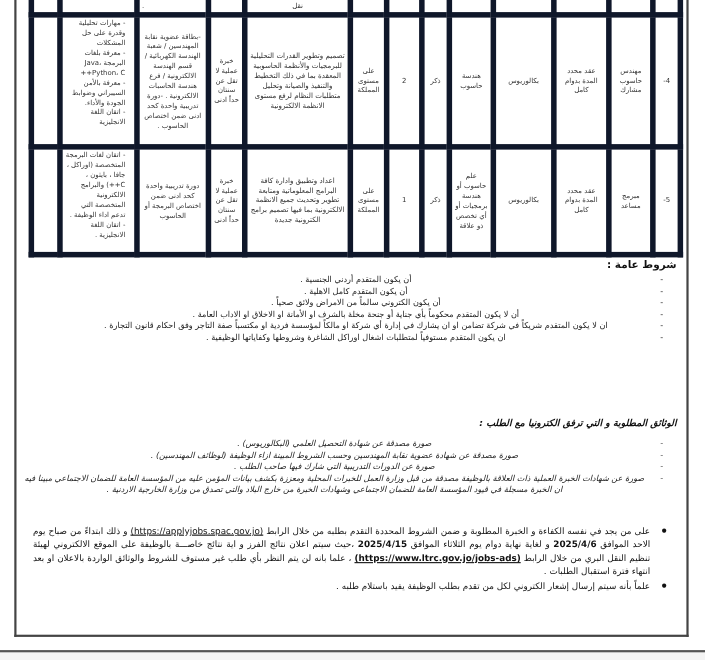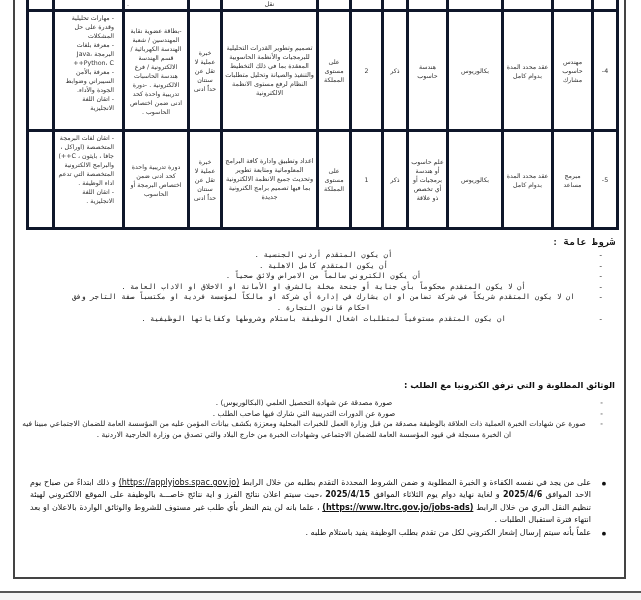--- a/index.html
+++ b/index.html
@@ -1,20 +1,20 @@
 <!DOCTYPE html>
 <html><head>
 <meta charset="utf-8">
 <style>
   html, body { margin:0; padding:0; background:#ffffff; }
   body { width:641px; height:600px; overflow:hidden; position:relative; font-family:"DejaVu Sans", sans-serif; color:#222; }
   .frame { position:absolute; left:13px; top:-4px; width:613px; height:583px; border:2px solid #444; border-top:none; box-sizing:border-box; }
   .frame2 { position:absolute; left:0; top:591px; width:641px; height:12px; border-top:2px solid #555; background:#f4f4f4; }
   table.jobs { position:absolute; left:26px; top:-10px; width:590px; border-collapse:collapse; direction:rtl; table-layout:fixed; }
-  table.jobs td { border:3px solid #0f172a; font-size:6.3px; line-height:9px; text-align:center; vertical-align:middle; padding:1px 2px; color:#333; }
+  table.jobs td { border:5px solid #0f172a; font-size:6.3px; line-height:9px; text-align:center; vertical-align:middle; padding:1px 2px; color:#333; }
   table.jobs tr.stub td { height:14px; }
   table.jobs td.req { text-align:right; vertical-align:top; }
   table.jobs td.req ul { margin:0; padding:0 6px 0 0; list-style:none; }
   table.jobs td.req li::before { content:"- "; }
   table.jobs td.tasks { font-size:6.5px; }
   .section { position:absolute; right:26px; direction:rtl; text-align:right; }
   .section h3 { margin:0; font-size:9.5px; font-weight:bold; color:#111; }
   .section ul { margin:2px 0 0 0; padding:0 28px 0 0; list-style:none;text-align:center; }
   .section li { font-size:7.4px; line-height:10.6px; position:relative; color:#222; }
   .section li::before { content:"-"; position:absolute; right:-16px; }
@@ -100,36 +100,37 @@
       <ul>
         <li>اتقان لغات البرمجة المتخصصة (اوراكل ، جافا ، بايثون ، C++) والبرامج الالكترونية المتخصصة التي تدعم اداء الوظيفة .</li>
         <li>اتقان اللغة الانجليزية .</li>
       </ul>
     </td>
     <td></td>
   </tr>
 </tbody>
   </table>
 
-<div class="section" style="top:236px; left:60px;font-family:Liberation Mono, monospace;">
+<div class="section" style="top:236px; left:60px;">
   <h3>شروط عامة :</h3>
   <ul>
     <li>أن يكون المتقدم أردني الجنسية .</li>
     <li>أن يكون المتقدم كامل الاهلية .</li>
     <li>أن يكون الكتروني سالماً من الامراض ولائق صحياً .</li>
     <li>أن لا يكون المتقدم محكوماً بأي جناية أو جنحة مخلة بالشرف او الأمانة او الاخلاق او الاداب العامة .</li>
     <li>ان لا يكون المتقدم شريكاً في شركة تضامن او ان يشارك في إدارة أي شركة او مالكاً لمؤسسة فردية او مكتسباً صفة التاجر وفق احكام قانون التجارة .</li>
-    <li>ان يكون المتقدم مستوفياً لمتطلبات اشغال الوظيفة باستلام وشروطها وكفاياتها الوظيفية .</li>
+    <li>ان يكون المتقدم مستوفياً لمتطلبات اشغال اوراكل الشاغرة وشروطها وكفاياتها الوظيفية .</li>
   </ul>
 </div>
 
-<div class="section" style="top:380px; left:21px;">
+<div class="section" style="top:380px; left:21px;font-style:italic;">
   <h3 style="font-size:8.5px">الوثائق المطلوبة و التي ترفق الكترونيا مع الطلب :</h3>
   <ul style="margin-top:8px">
     <li>صورة مصدقة عن شهادة التحصيل العلمي (البكالوريوس) .</li>
+    <li>صورة مصدقة عن شهادة عضوية نقابة المهندسين وحسب الشروط المبينة ازاء الوظيفة (لوظائف المهندسين) .</li>
     <li>صورة عن الدورات التدريبية التي شارك فيها صاحب الطلب .</li>
     <li>صورة عن شهادات الخبرة العملية ذات العلاقة بالوظيفة مصدقة من قبل وزارة العمل للخبرات المحلية ومعززة بكشف بيانات المؤمن عليه من المؤسسة العامة للضمان الاجتماعي مبينا فيه ان الخبرة مسجلة في قيود المؤسسة العامة للضمان الاجتماعي وشهادات الخبرة من خارج البلاد والتي تصدق من وزارة الخارجية الاردنية .</li>
   </ul>
 </div>
 
 <div class="notes" style="top:477px;">
   <ul>
     <li>
       <span>على من يجد في نفسه الكفاءة و الخبرة المطلوبة و ضمن الشروط المحددة التقدم بطلبه من خلال الرابط</span>
       <span class="url">(https://applyjobs.spac.gov.jo)</span>

